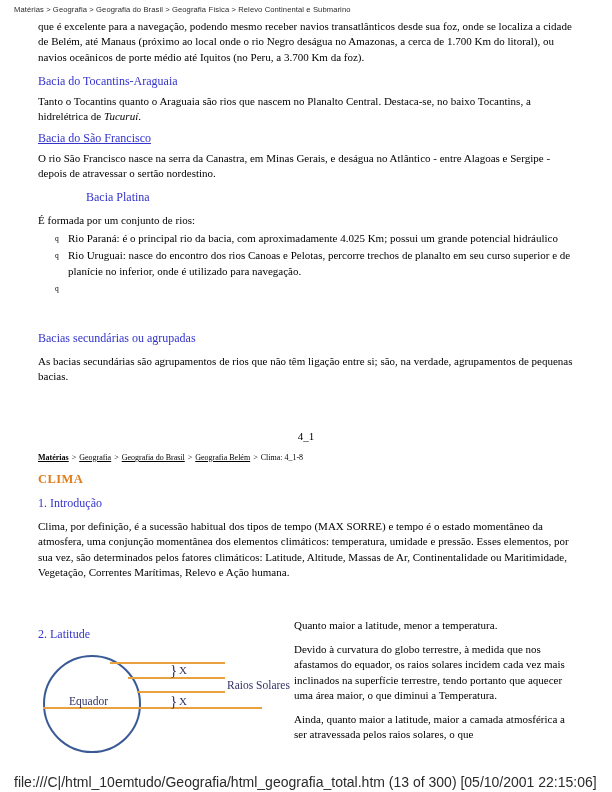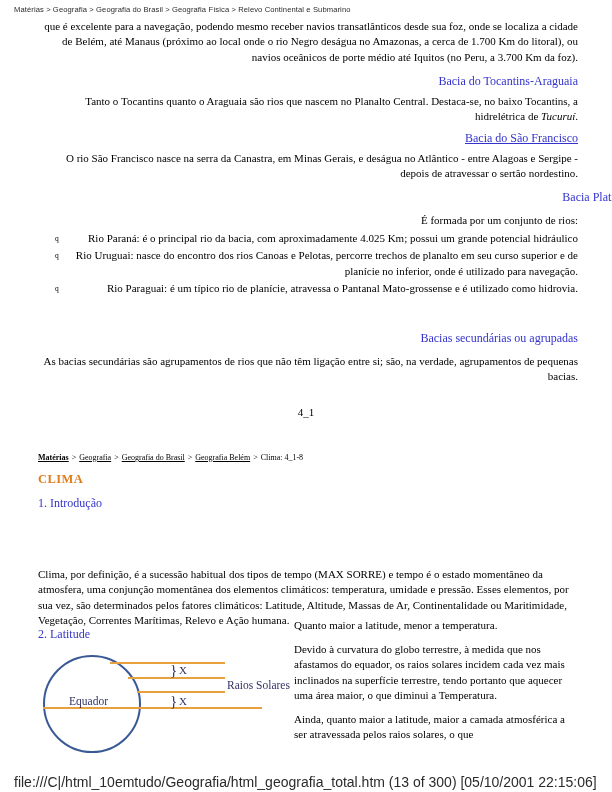--- a/index.html
+++ b/index.html
@@ -12,51 +12,51 @@
   
   .bc-top {
     position:absolute; left:14px; top:5px;
     font-family:"Liberation Sans", sans-serif; font-size:7.6px; color:#2b2b2b;
     letter-spacing:0.1px;
   }
   .footer {
     position:absolute; left:14px; top:774px;
     font-family:"Liberation Sans", sans-serif; font-size:14px; color:#2b2b2b;
   }
-  .abs { position:absolute; left:38px; width:540px;text-align:right; }
+  .abs { position:absolute; left:38px; width:540px; }
   p.body { font-size:11px; line-height:15.4px; color:#000; }
   h3.sec {
     font-size:12px; font-weight:normal; color:#3333cc; line-height:14px;
   }
   .italic { font-style:italic; }
   
   ul.riverlist { list-style:none; font-size:11px; line-height:15.4px; }
   ul.riverlist li { position:relative; padding-left:30px; margin-bottom:2px; }
   ul.riverlist .li-bullet {
     position:absolute; left:17px; top:3px; font-size:7.5px; line-height:10px; color:#000;
   }
   
   .pagenum {
-    position:absolute; left:0; top:406px; width:612px; text-align:center;
+    position:absolute; left:0; top:430px; width:612px; text-align:center;
     font-size:11px; color:#000;
   }
   .bc2 {
     position:absolute; left:38px; top:453px; font-size:8px; color:#000;
     font-family:"Liberation Serif", serif;
   }
   .bc2 a { color:#000; text-decoration:underline; cursor:pointer; }
   .bc2 a.bold { font-weight:bold; }
   .bc2 .sep { margin:0 3px; }
   
   .clima-title {
     position:absolute; left:38px; top:472px;
     font-size:12.5px; font-weight:bold; color:#e07d1c; letter-spacing:0.4px;
   }
   .h-intro { position:absolute; left:38px; top:496px; }
-  .p-intro { position:absolute; left:38px; top:519px; width:542px;margin-top:48px; }
+  .p-intro { position:absolute; left:38px; top:519px; width:542px; }
   .h-latitude { position:absolute; left:38px; top:627px; }
   
   .lat-right {
     position:absolute; left:294px; top:618px; width:284px;
     font-size:11px; line-height:15.2px;
   }
   .lat-right p { margin-bottom:9px; }
   .diagram { position:absolute; left:36px; top:640px; width:280px; height:128px; }
   .diagram text { font-family:"Liberation Serif", serif; fill:#333366; }
 </style>
@@ -82,21 +82,20 @@
     <li>
       <span class="li-bullet">q</span>
       <span>Rio Paraná: é o principal rio da bacia, com aproximadamente 4.025 Km; possui um grande potencial hidráulico</span>
     </li>
     <li>
       <span class="li-bullet">q</span>
       <span>Rio Uruguai: nasce do encontro dos rios Canoas e Pelotas, percorre trechos de planalto em seu curso superior e de planície no inferior, onde é utilizado para navegação.</span>
     </li>
     <li>
       <span class="li-bullet">q</span>
-      <span>Rio Paraguai: é um típico rio de planície, atravessa o Pantanal Mato-grossense e é utilizado como hidrovia.</span>
     </li>
   </ul>
 
   <h3 class="sec abs" style="top:331px;">Bacias secundárias ou agrupadas</h3>
   <p class="body abs" style="top:354px;">As bacias secundárias são agrupamentos de rios que não têm ligação entre si; são, na verdade, agrupamentos de pequenas bacias.</p>
 
   <div class="pagenum">4_1</div>
 
   <div class="bc2">
     <a class="bold">Matérias</a><span class="sep">&gt;</span><a>Geografia</a><span class="sep">&gt;</span><a>Geografia do Brasil</a><span class="sep">&gt;</span><a>Geografia Belém</a><span class="sep">&gt;</span><span>Clima: 4_1-8</span>

